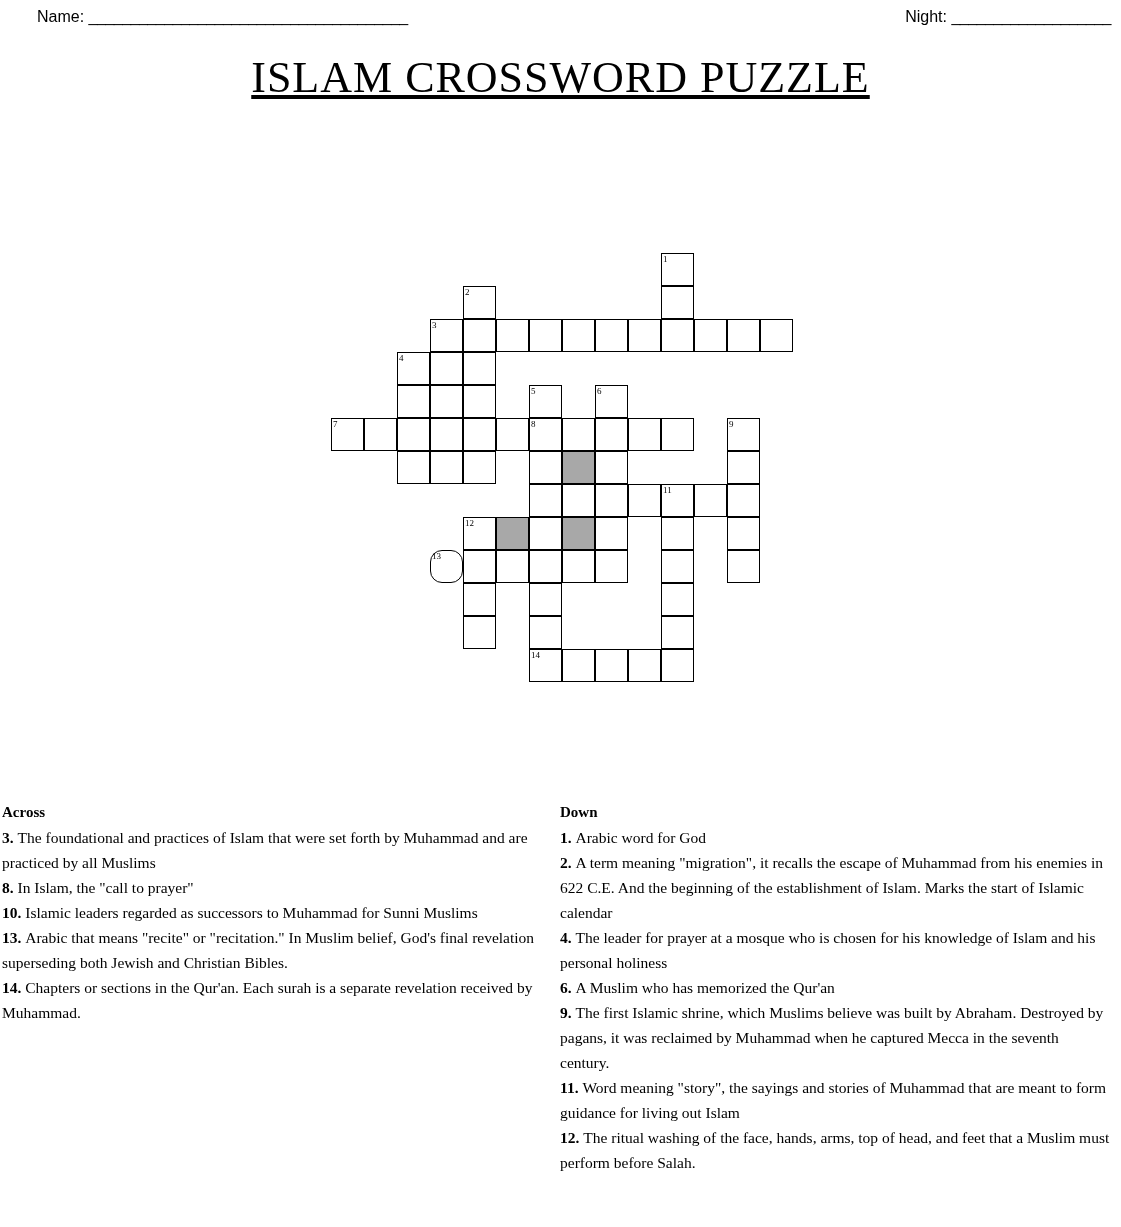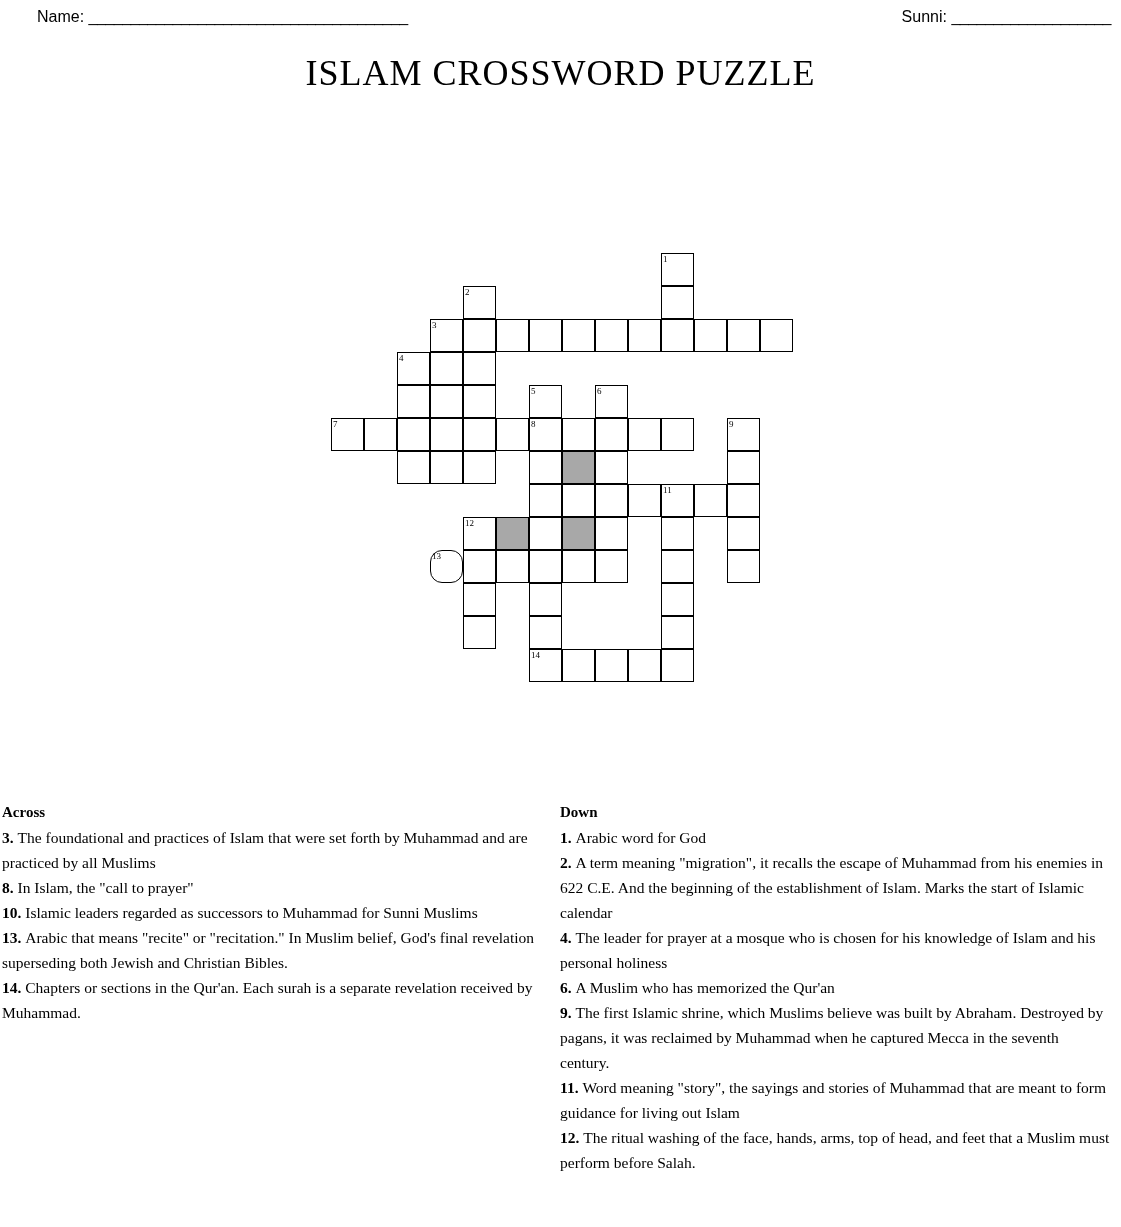--- a/index.html
+++ b/index.html
@@ -43,23 +43,24 @@
     letter-spacing: -0.5px;
   }
 
   .puzzle-title {
     position: absolute;
     top: 52px;
     left: 0;
     width: 1121px;
     text-align: center;
     font-family: "Liberation Serif", serif;
-    font-size: 36px;
+    font-size: 44px;
     font-weight: normal;
     letter-spacing: 1px;
+    text-decoration: underline;
   }
 
   
   #grid-wrap {
     position: absolute;
     left: 0;
     top: 0;
     width: 1121px;
     height: 760px;
     pointer-events: none;
@@ -114,21 +115,21 @@
 </style>
 </head>
 <body>
 
 <div class="name-date-row">
   <div class="name-field">
     <span>Name:</span>
     <span class="blank-line">______________________________________</span>
   </div>
   <div class="date-field">
-    <span>Sunni:</span>
+    <span>Night:</span>
     <span class="blank-line">___________________</span>
   </div>
 </div>
 
 <div class="puzzle-title">ISLAM CROSSWORD PUZZLE</div>
 
 <div id="grid-wrap">
     <div class="cell" style="left: 661px; top: 253px;">
       <span class="num">1</span>
     </div>

